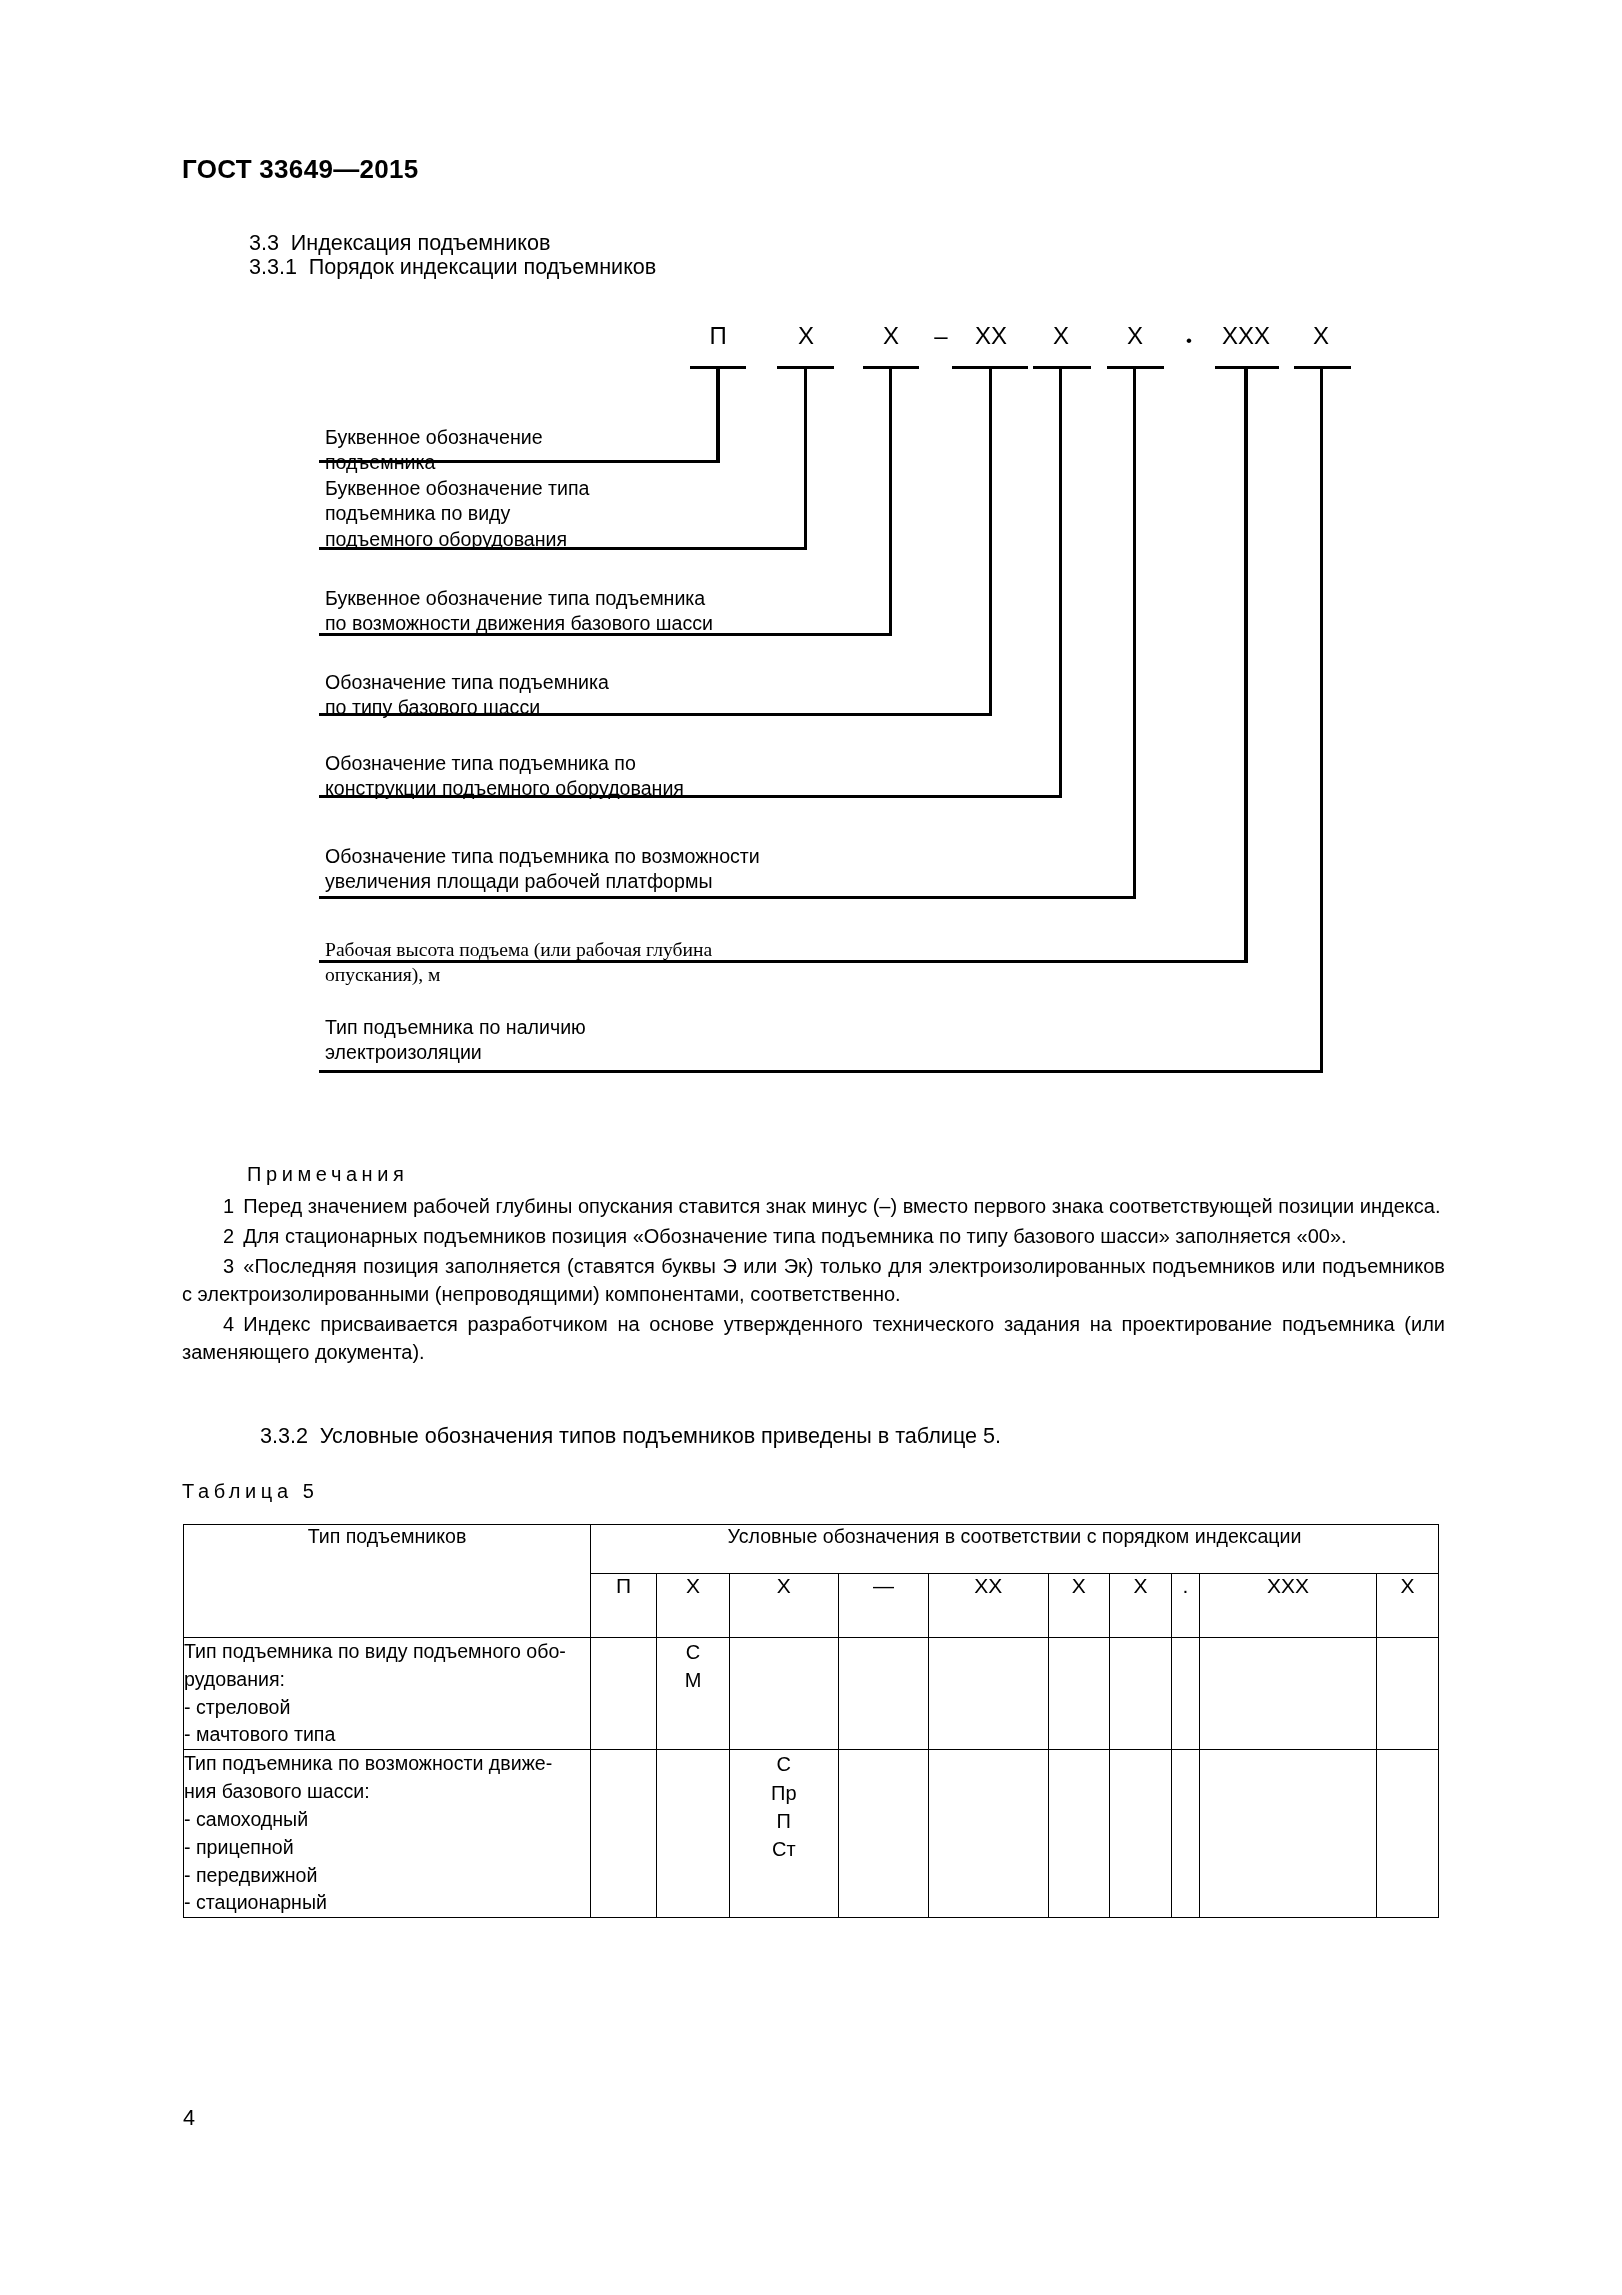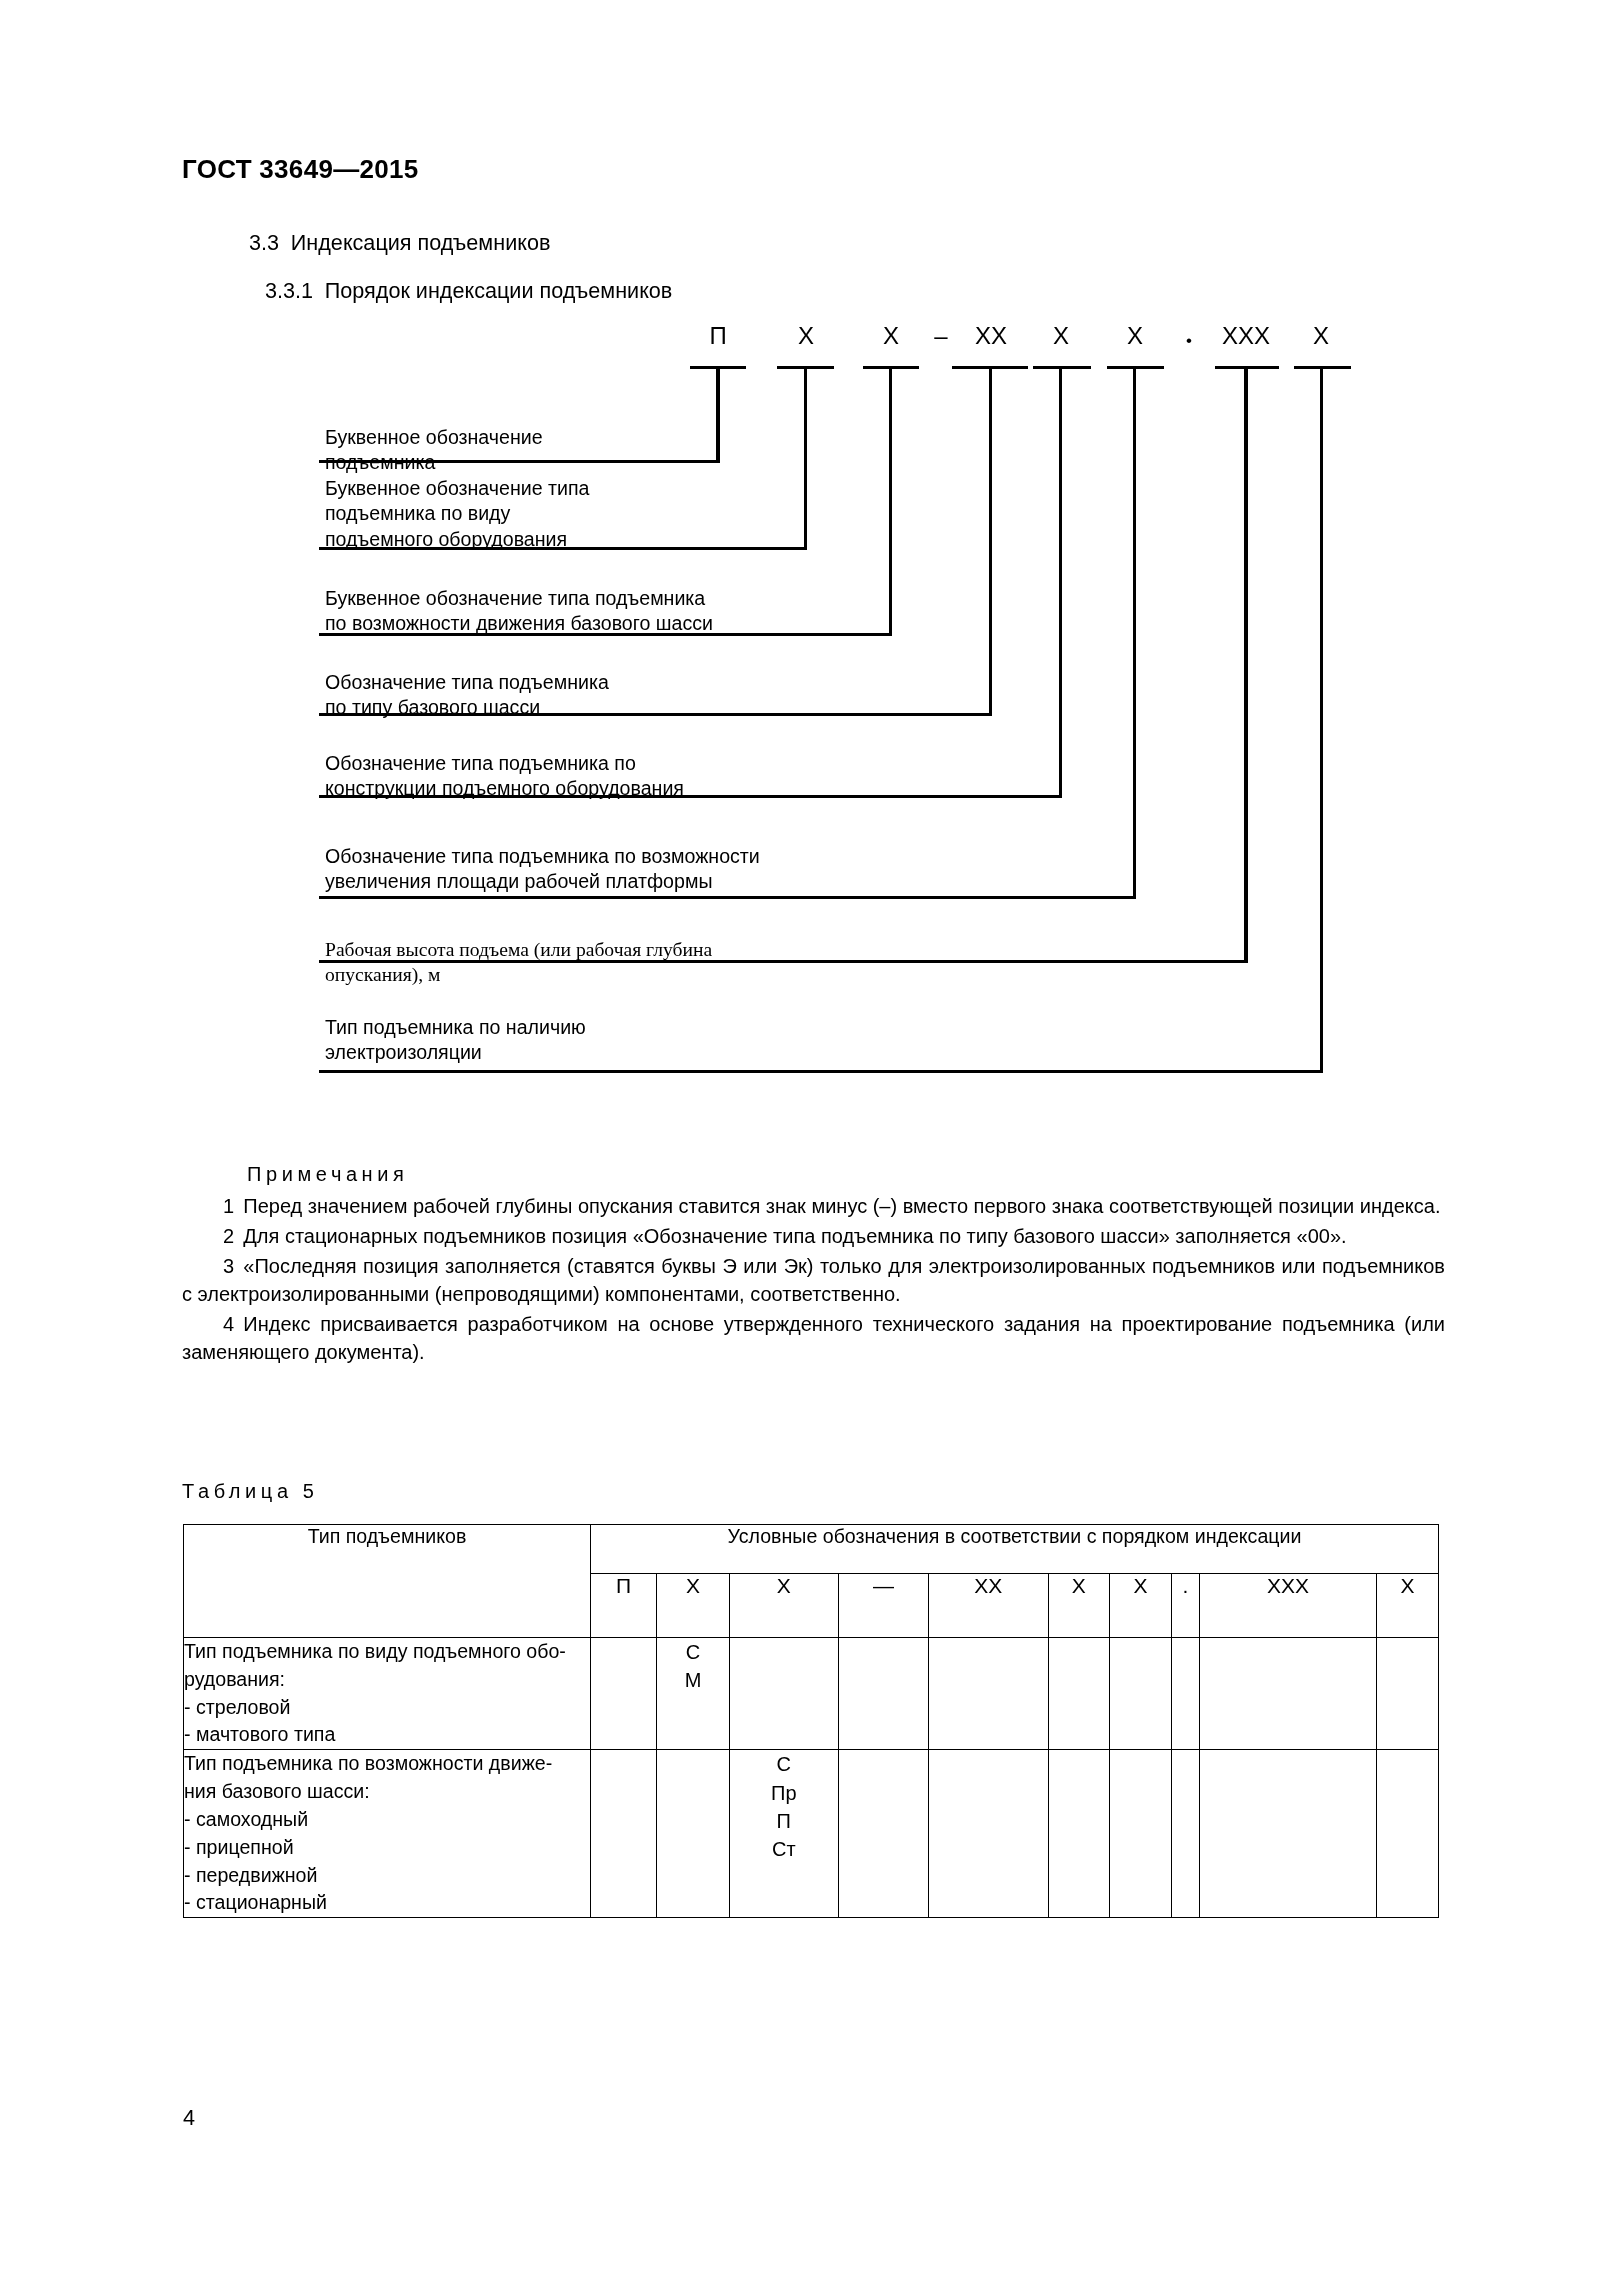--- a/index.html
+++ b/index.html
@@ -29,21 +29,21 @@
     letter-spacing: 0.3px;
   }
 
   
   .clause {
     position: absolute;
     font-size: 21.6px;
   }
   .clause-num { margin-right: 11.8px; }
   #clause-33  { left: 249px; top: 230px; }
-  #clause-331 { left: 249px; top: 278px; margin-left: 16px; }
+  #clause-331 { left: 249px; top: 254px; }
   #clause-332 { left: 260px; top: 1423px; }
 
   
   .diagram {
     position: absolute;
     left: 0;
     top: 0;
     width: 1622px;
     height: 1112px;
     pointer-events: none;
@@ -242,20 +242,23 @@
       <span class="n">2</span><span>Для стационарных подъемников позиция «Обозначение типа подъемника по типу базового шасси» заполняется «00».</span>
     </div>
     <div class="note">
       <span class="n">3</span><span>«Последняя позиция заполняется (ставятся буквы Э или Эк) только для электроизолированных подъемников или подъемников с электроизолированными (непроводящими) компонентами, соответственно.</span>
     </div>
     <div class="note">
       <span class="n">4</span><span>Индекс присваивается разработчиком на основе утвержденного технического задания на проектирование подъемника (или заменяющего документа).</span>
     </div>
   </div>
 
+  <div class="clause" id="clause-332">
+    <span class="clause-num">3.3.2</span><span>Условные обозначения типов подъемников приведены в таблице 5.</span>
+  </div>
 
   <div class="table-caption">Таблица 5</div>
 
   <table class="t5">
     <thead>
       <tr>
         <th class="type-head" rowspan="2">Тип подъемников</th>
         <th class="group-head" colspan="10">Условные обозначения в соответствии с порядком индексации</th>
       </tr>
       <tr>

